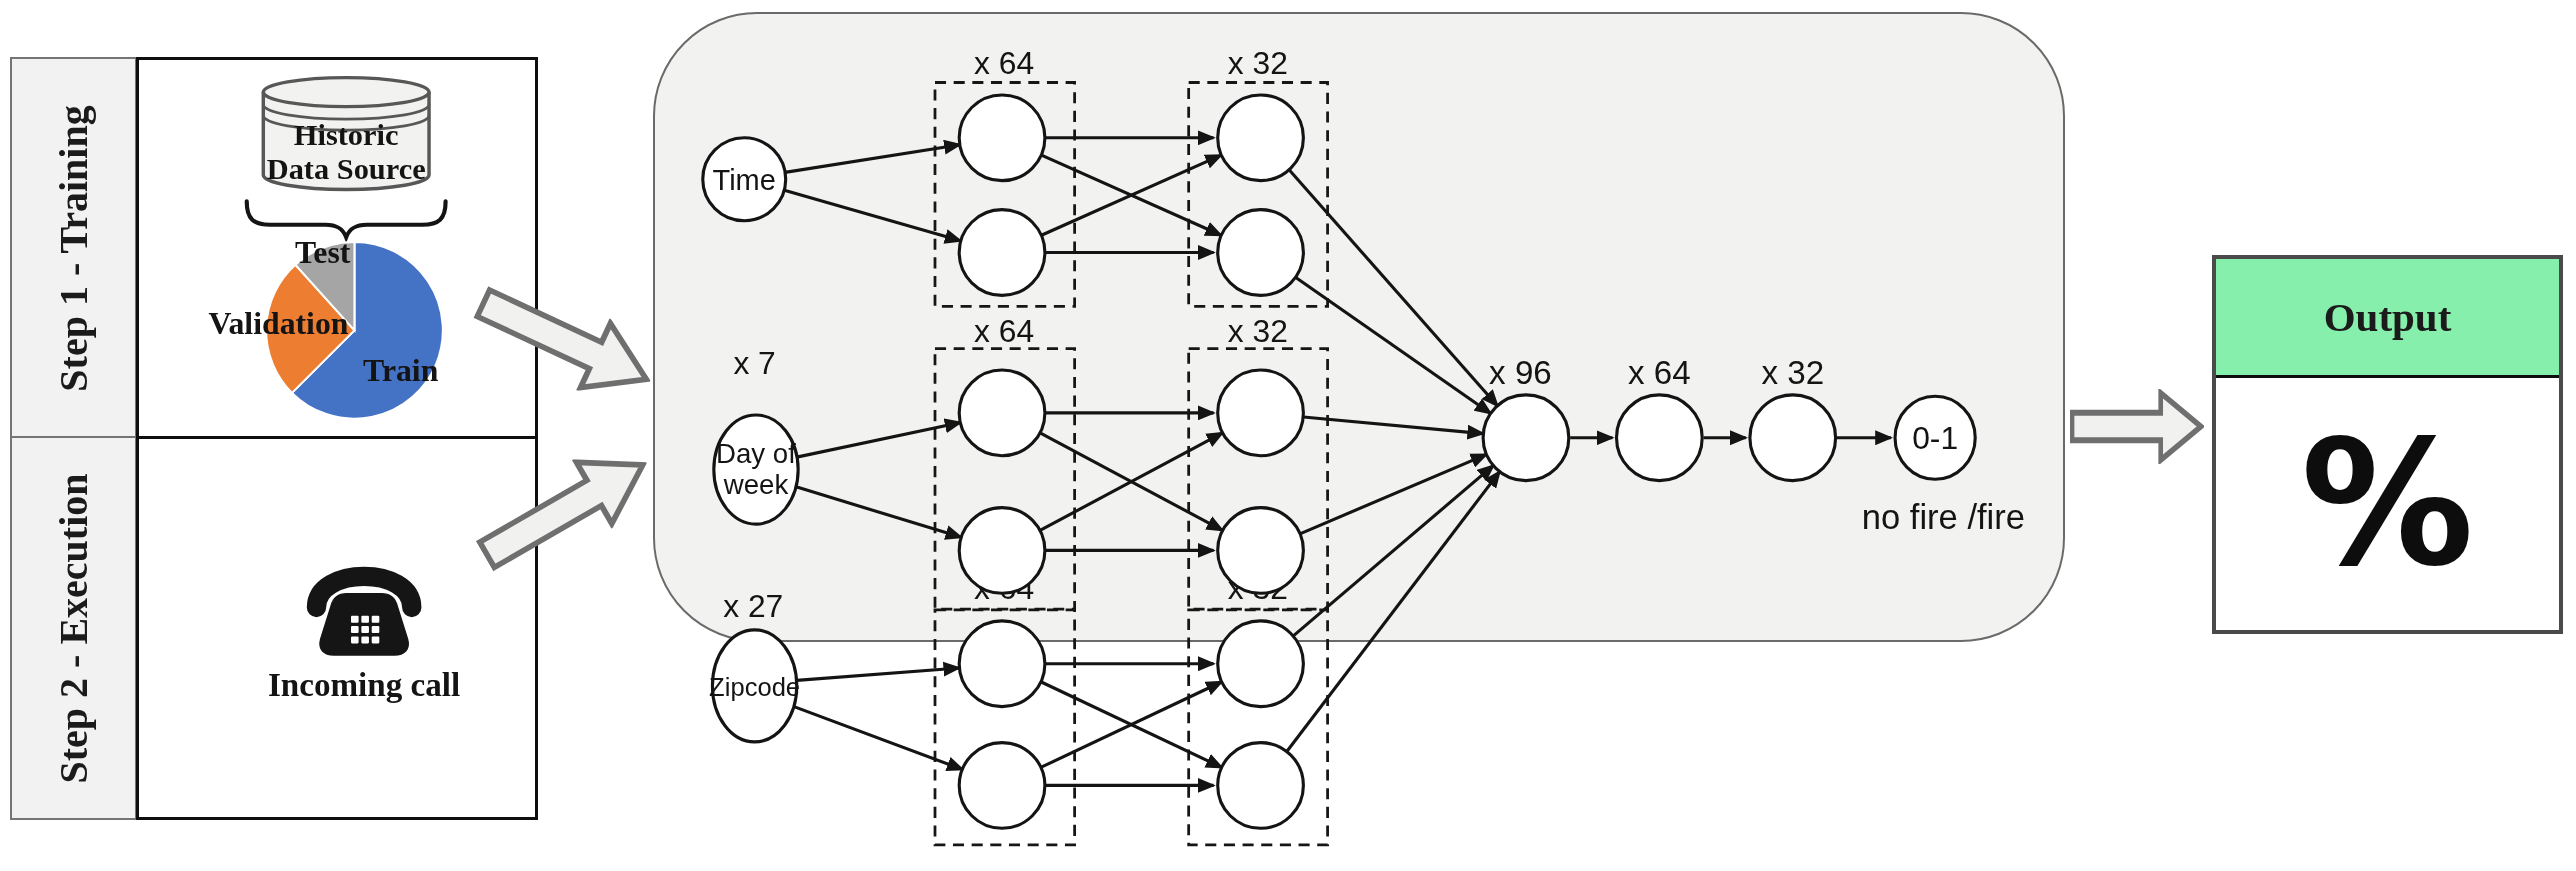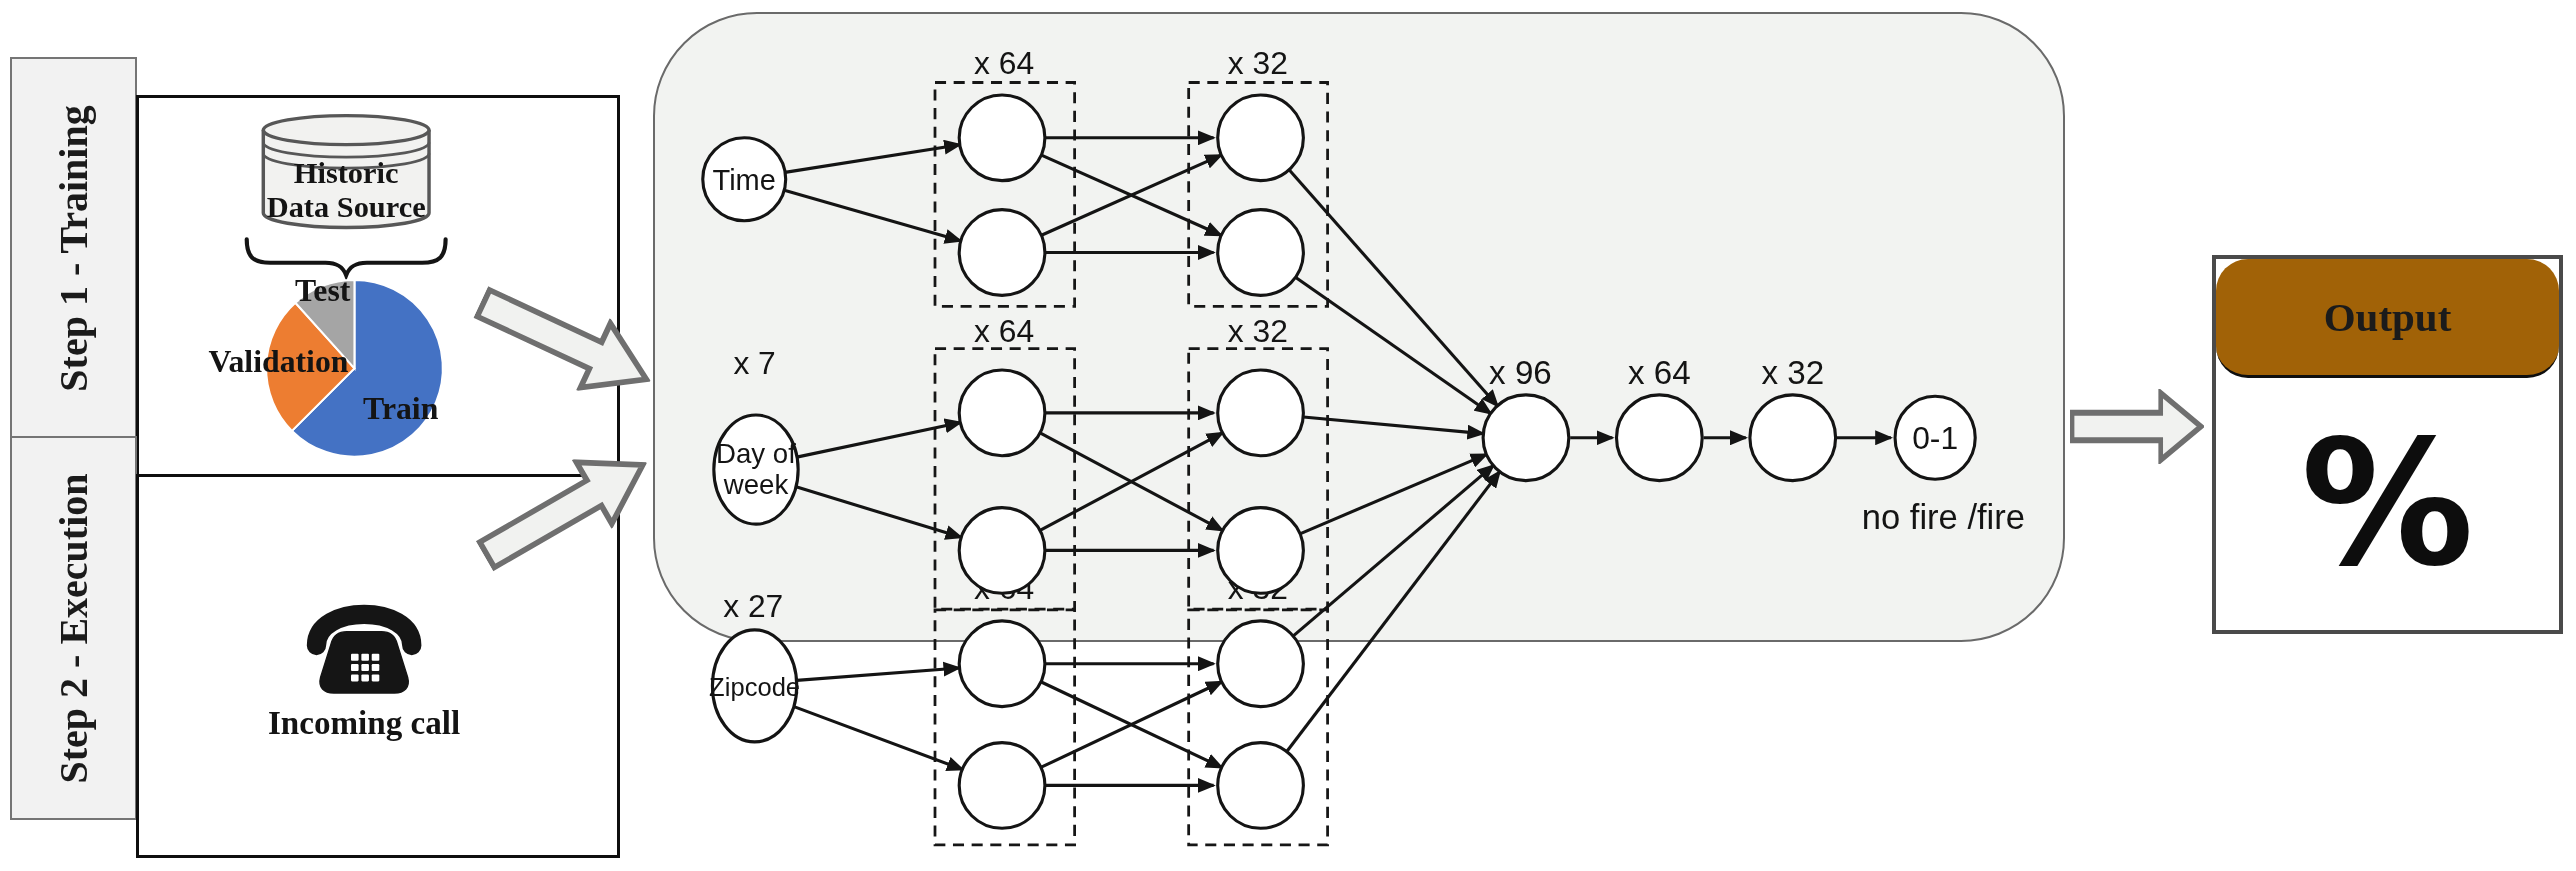--- a/index.html
+++ b/index.html
@@ -5,36 +5,36 @@
   html,body{margin:0;padding:0;background:#ffffff;}
   .canvas{position:relative;width:2576px;height:871px;background:#ffffff;overflow:hidden;
           font-family:"Liberation Serif",serif;}
   
   .labelbox{position:absolute;left:9.7px;width:127px;background:#f2f2f2;
             border:2.8px solid #757575;box-sizing:border-box;
             display:flex;align-items:center;justify-content:center;}
   .labelbox.row1{top:57px;height:382px;}
   .labelbox.row2{top:436px;height:384px;}
   .vtext{transform:rotate(-90deg);white-space:nowrap;font-weight:bold;font-size:40px;color:#1b1b1b;}
-  .contentbox{position:absolute;left:136px;width:484px;background:#ffffff;
-              border:3.5px solid #0e0e0e;box-sizing:border-box;margin-top:38px;}
+  .contentbox{position:absolute;left:136px;width:402px;background:#ffffff;
+              border:3.5px solid #0e0e0e;box-sizing:border-box;}
   .contentbox.row1{top:57px;height:382px;}
   .contentbox.row2{top:436px;height:384px;padding-left:26px;}
   .contentbox svg{position:absolute;left:0;top:0;}
   
   .nn-panel{position:absolute;left:653px;top:12.4px;width:1412px;height:630px;
             background:#f2f3f1;border:2.8px solid #6a6a6a;border-radius:104px;box-sizing:border-box;}
   .nn-panel svg{position:absolute;left:-2.8px;top:-2.8px;}
   
   .output-box{position:absolute;left:2212px;top:255px;width:351px;height:379px;
               background:#ffffff;border:4.1px solid #4a4a4a;box-sizing:border-box;
               display:flex;flex-direction:column;}
-  .output-header{flex:0 0 116px;background:#a16207;border-bottom:3.5px solid #0e0e0e;
+  .output-header{flex:0 0 116px;background:#86efac;border-bottom:3.5px solid #0e0e0e;
                  display:flex;align-items:center;justify-content:center;
-                 font-weight:bold;font-size:41px;color:#1b1b1b;border-radius:32px;}
+                 font-weight:bold;font-size:41px;color:#1b1b1b;}
   .output-body{flex:1;display:flex;align-items:center;justify-content:center;}
   .percent{font-family:"DejaVu Sans","Liberation Sans",sans-serif;font-weight:bold;
            font-size:173px;color:#0d0d0d;line-height:1;}
   
   .flow-arrow{position:absolute;}
   
   text.sans{font-family:"Liberation Sans","DejaVu Sans",sans-serif;fill:#141414;}
   text.serifb{font-family:"Liberation Serif",serif;font-weight:bold;fill:#141414;}
   .link{stroke:#141414;stroke-width:4.5;fill:none;marker-end:url(#ah);}
   .node{fill:#ffffff;stroke:#141414;stroke-width:4.5;}

